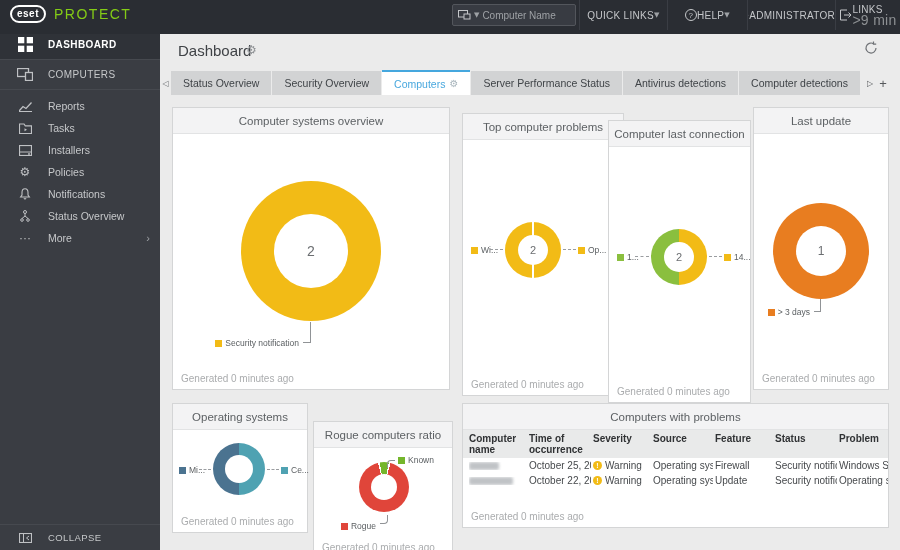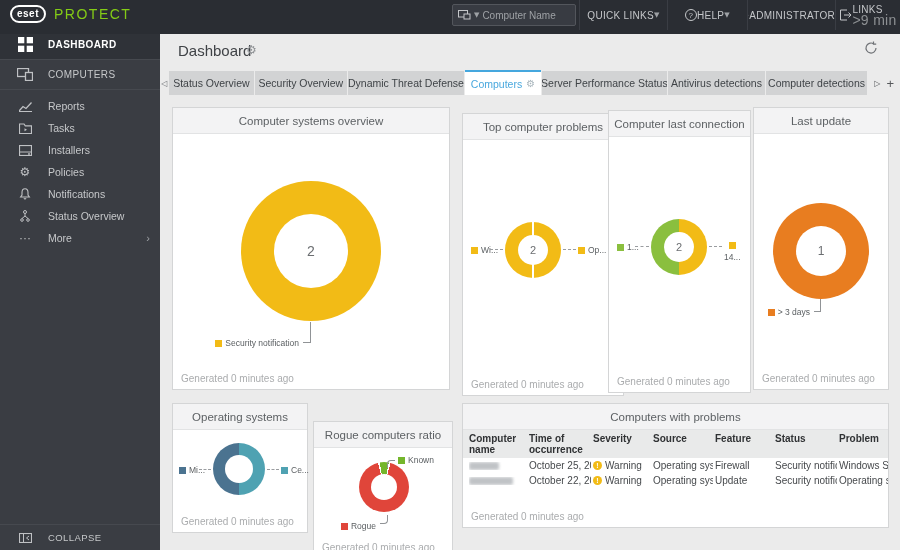--- a/index.html
+++ b/index.html
@@ -45,21 +45,21 @@
   .tab-right { height:24px; display:flex; align-items:center; gap:6px; padding:0 6px; color:#55585b; }
   .tab-arrow { font-size:8px; cursor:pointer; font-family:"DejaVu Sans",sans-serif; }
   .tab-add { font-size:13px; cursor:pointer; }
 
   
   .panel { position:absolute; background:#fff; border:1px solid #d4d5d6; }
   .panel-h { height:26px; background:#f3f3f4; border-bottom:1px solid #e2e3e4; display:flex; align-items:center; justify-content:center; font-size:11.5px; color:#5d6164; }
   .panel-foot { position:absolute; left:8px; bottom:5px; font-size:10px; color:#aaacae; }
   .p1 { left:12px;  top:77px;  width:278px; height:283px; }
   .p2 { left:302px; top:83px;  width:162px; height:283px; }
-  .p3 { left:448px; top:80px;  width:143px; height:283px; }
+  .p3 { left:448px; top:90px;  width:143px; height:283px; }
   .p4 { left:593px; top:77px;  width:136px; height:283px; }
   .p5 { left:12px;  top:373px; width:136px; height:130px; }
   .p6 { left:153px; top:391px; width:140px; height:138px; }
   .p7 { left:302px; top:373px; width:427px; height:125px; }
 
   .donut { position:absolute; border-radius:50%; cursor:pointer; }
   .hole { position:absolute; background:#fff; border-radius:50%; display:flex; align-items:center; justify-content:center; color:#6b6e71; }
   .d1 { left:68px; top:73px;  width:140px; height:140px; } .d1 .hole { inset:33px; font-size:14px; }
   .d2 { left:42px; top:108px; width:56px;  height:56px;  } .d2 .hole { inset:13px; font-size:11px; }
   .d3 { left:42px; top:108px; width:56px;  height:56px;  } .d3 .hole { inset:13px; font-size:11px; }
@@ -229,23 +229,20 @@
   </div>
 
   <div class="tabstrip">
     <div class="tab-scroll">◁</div>
     <div class="tab">
         <span>Status Overview</span>
       </div>
     <div class="tab">
         <span>Security Overview</span>
       </div>
-    <div class="tab">
-        <span>Dynamic Threat Defense</span>
-      </div>
     <div class="tab active">
         <span>Computers</span>
         <span class="tab-gear">⚙</span>
       </div>
     <div class="tab">
         <span>Server Performance Status</span>
       </div>
     <div class="tab">
         <span>Antivirus detections</span>
       </div>
@@ -293,21 +290,21 @@
     <div class="panel-h">Computer last connection</div>
     <div class="donut d3" style="background: conic-gradient(rgb(255, 255, 255) 0deg, rgb(255, 255, 255) 0deg, rgb(242, 187, 22) 0deg, rgb(242, 187, 22) 180deg, rgb(255, 255, 255) 180deg, rgb(255, 255, 255) 180deg, rgb(255, 255, 255) 180deg, rgb(255, 255, 255) 180deg, rgb(138, 191, 62) 180deg, rgb(138, 191, 62) 360deg, rgb(255, 255, 255) 360deg, rgb(255, 255, 255) 360deg);">
       <div class="hole">2</div>
     </div>
     <div class="legend" style="left:8px; top:131px;">
       <span class="sq" style="background: rgb(138, 191, 62);"></span>
       <span>1...</span>
     </div>
     <div class="dash" style="left:26px; top:135px; width:14px;"></div>
     <div class="dash" style="left:100px; top:135px; width:13px;"></div>
-    <div class="legend" style="left:115px; top:131px;flex-direction:column;">
+    <div class="legend" style="left:115px; top:131px;">
       <span class="sq" style="background: rgb(242, 187, 22);"></span>
       <span>14...</span>
     </div>
     <div class="panel-foot">Generated 0 minutes ago</div>
   </div>
 
   <div class="panel p4">
     <div class="panel-h">Last update</div>
     <div class="donut d4" style="background: conic-gradient(rgb(255, 255, 255) 0deg, rgb(255, 255, 255) 0deg, rgb(232, 125, 32) 0deg, rgb(232, 125, 32) 360deg, rgb(255, 255, 255) 360deg, rgb(255, 255, 255) 360deg);">
       <div class="hole">1</div>

